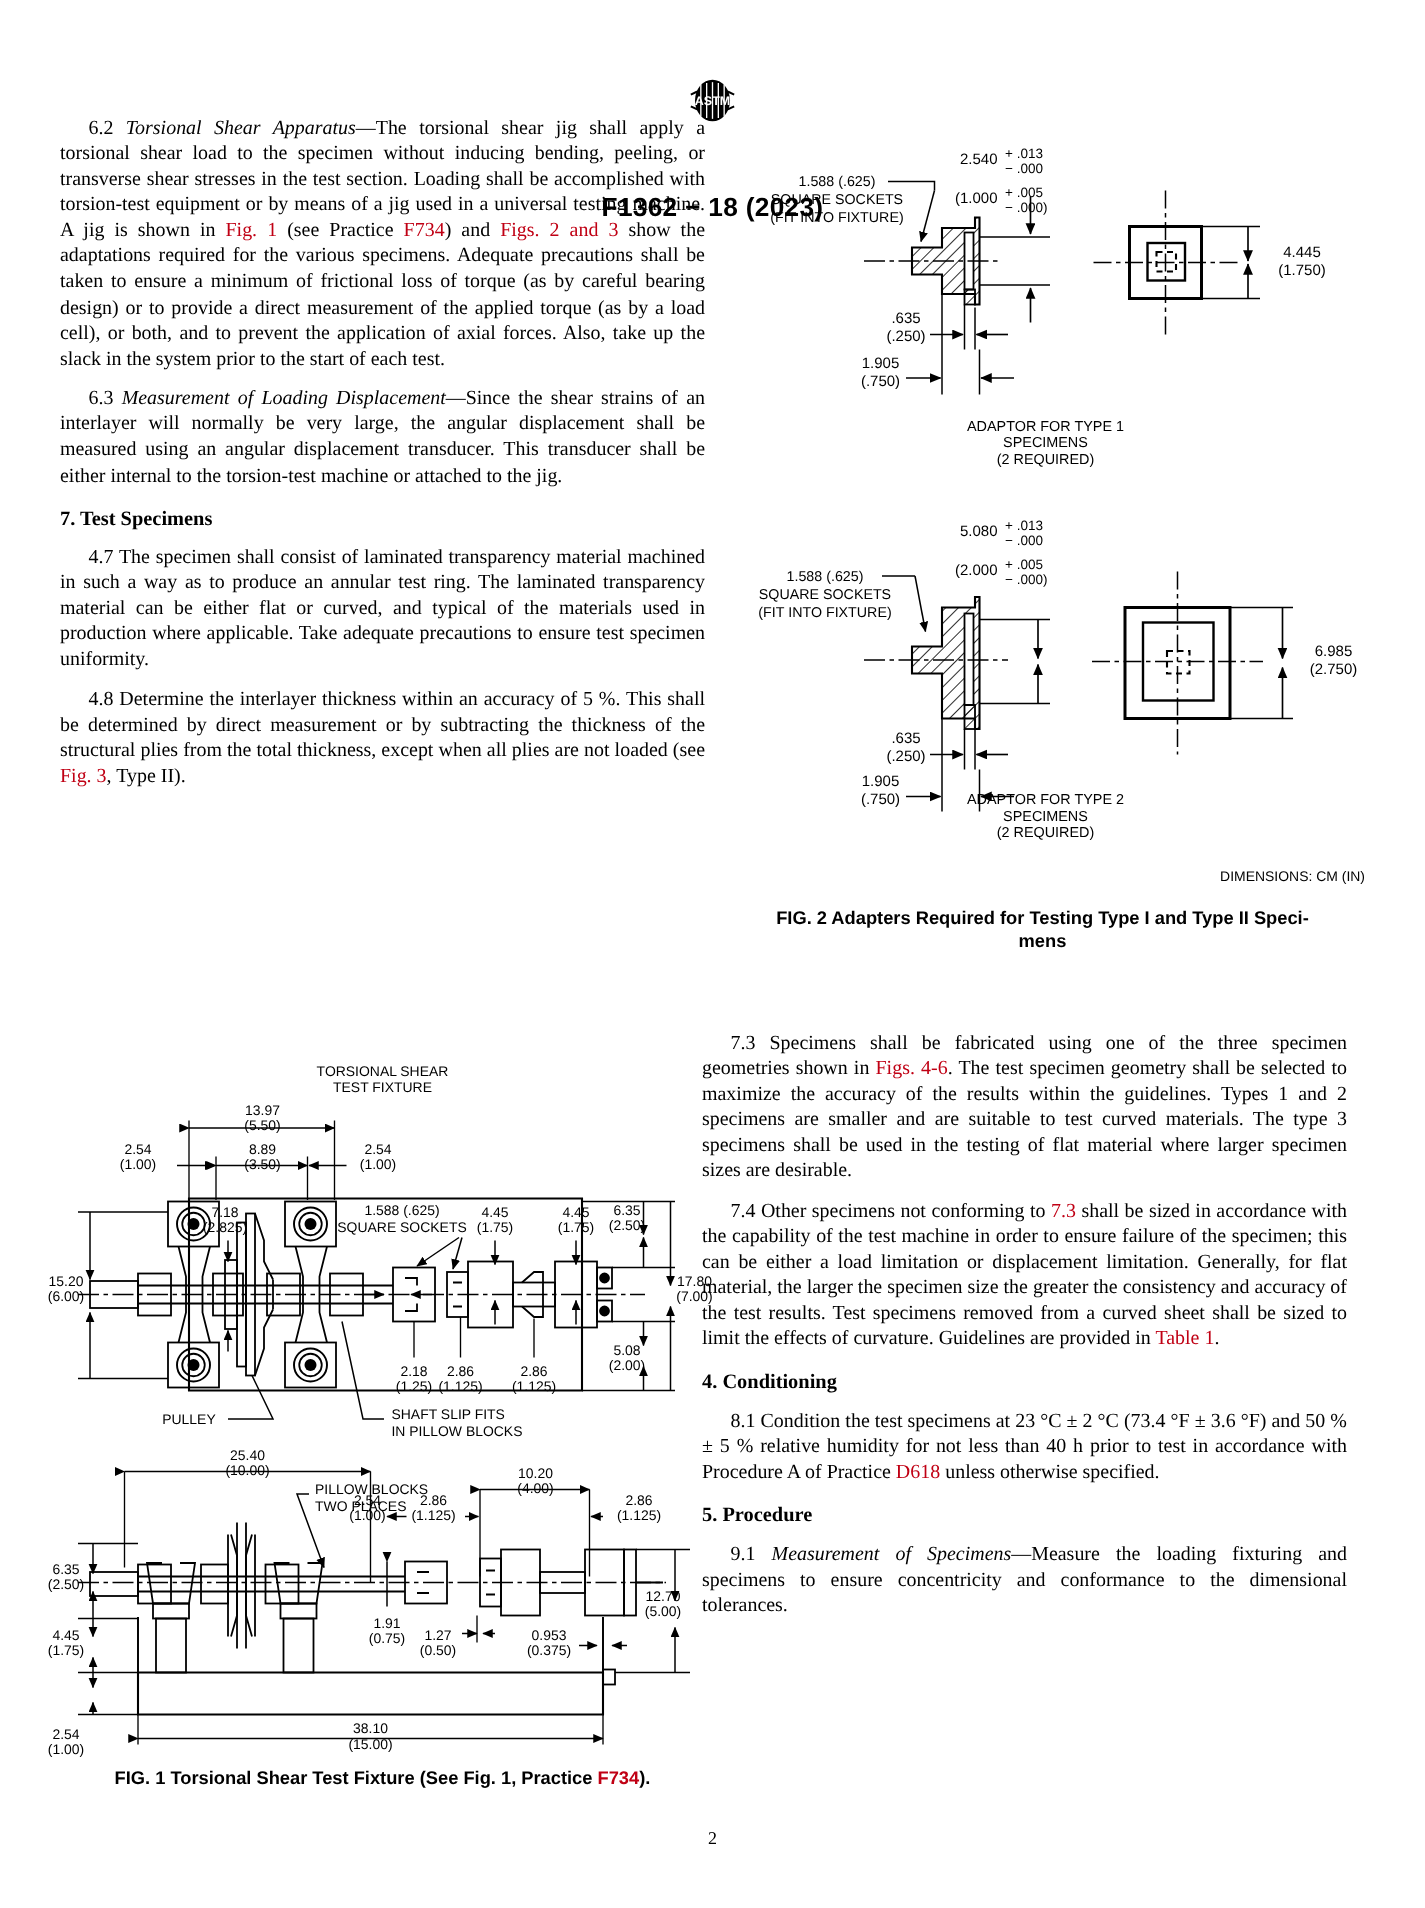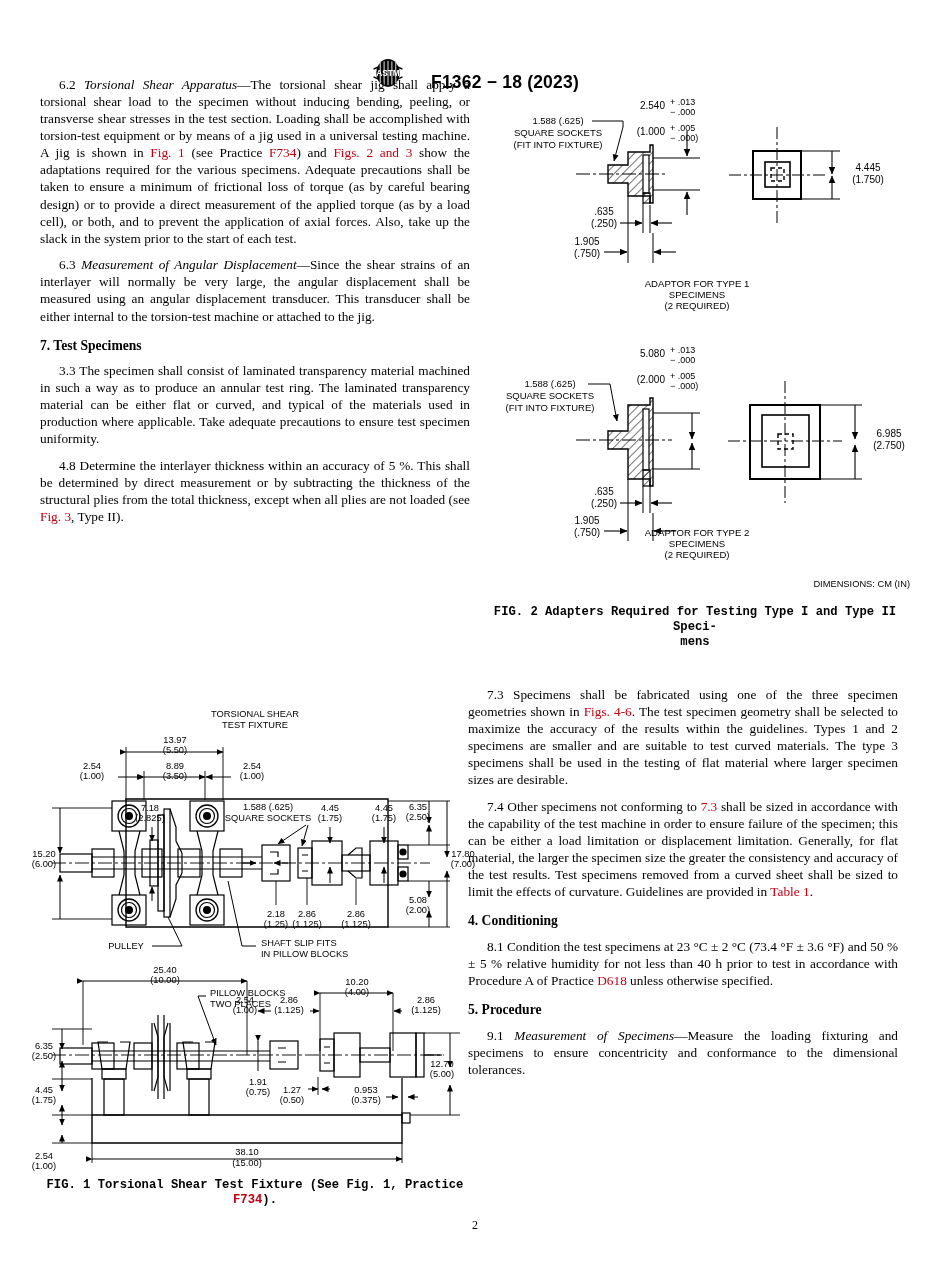--- a/index.html
+++ b/index.html
@@ -1,36 +1,36 @@
 <!DOCTYPE html>
 <html><head>
 <meta charset="utf-8">
 <style>
   html,body{margin:0;padding:0;background:#fff;}
   body{width:950px;height:1272px;position:relative;font-family:"Liberation Serif",serif;color:#000;}
   .page{position:relative;width:950px;height:1272px;overflow:hidden;}
 
   
-  .header{position:absolute;top:52px;left:0;width:950px;display:flex;align-items:center;justify-content:center;gap:26px;}
+  .header{position:absolute;top:52px;left:0;width:950px;display:flex;align-items:center;justify-content:center;gap:26px;flex-direction:column;}
   .astm-logo{width:34px;height:30px;flex:0 0 auto;}
   .header-title{font-family:"Liberation Sans",sans-serif;font-weight:bold;font-size:17.5px;letter-spacing:.2px;margin-top:20px;}
 
   
   .col{position:absolute;width:430px;text-align:justify;font-size:13.3px;line-height:1.285;}
   .col-left{left:40px;top:76px;}
   .col-right-lower{left:468px;top:686px;width:430px;}
 
   p.body{margin:0 0 9.5px 0;text-indent:19px;text-align:justify;}
   p.body:last-child{margin-bottom:0;}
   h3.sec{font-family:"Liberation Serif",serif;font-weight:bold;font-size:13.6px;margin:12px 0 8px 0;text-indent:0;}
   .it{font-style:italic;}
   .lnk{color:#c00014;}
 
   
-  .figcap{font-family:Liberation Mono, monospace;font-weight:bold;font-size:12.2px;text-align:center;line-height:1.22;}
+  .figcap{font-family:Liberation Sans, sans-serif;font-weight:bold;font-size:12.2px;text-align:center;line-height:1.22;}
   .figcap .lnk{color:#c00014;}
 
   
   .fig2{position:absolute;left:480px;top:95px;width:440px;}
   .fig2 svg{display:block;}
   .fig2-cap{position:absolute;left:480px;top:605px;width:430px;}
 
   
   .fig1{position:absolute;left:30px;top:705px;width:450px;}
   .fig1 svg{display:block;}
@@ -59,25 +59,25 @@
       </g>
       <text x="30" y="33" fill="#fff" font-size="15" font-weight="bold" text-anchor="middle" font-family="Liberation Sans, sans-serif">ASTM</text>
     </svg>
     <div class="header-title">F1362 − 18 (2023)</div>
   </div>
 
   <div class="col col-left">
 
     <p class="body"><span>6.2</span>&nbsp;<span class="it">Torsional Shear Apparatus</span><span>—The torsional shear jig shall apply a torsional shear load to the specimen without inducing bending, peeling, or transverse shear stresses in the test section. Loading shall be accomplished with torsion-test equipment or by means of a jig used in a universal testing machine. A jig is shown in </span><span class="lnk">Fig. 1</span><span> (see Practice </span><span class="lnk">F734</span><span>) and </span><span class="lnk">Figs. 2 and 3</span><span> show the adaptations required for the various specimens. Adequate precautions shall be taken to ensure a minimum of frictional loss of torque (as by careful bearing design) or to provide a direct measurement of the applied torque (as by a load cell), or both, and to prevent the application of axial forces. Also, take up the slack in the system prior to the start of each test.</span></p>
 
-    <p class="body"><span>6.3</span>&nbsp;<span class="it">Measurement of Angular Displacement</span><span>—Since the shear strains of an interlayer will normally be very large, the angular displacement shall be measured using an angular displacement transducer. This transducer shall be either internal to the torsion-test machine or attached to the jig.</span></p>
+    <p class="body"><span>6.3</span>&nbsp;<span class="it">Measurement of Loading Displacement</span><span>—Since the shear strains of an interlayer will normally be very large, the angular displacement shall be measured using an angular displacement transducer. This transducer shall be either internal to the torsion-test machine or attached to the jig.</span></p>
 
     <h3 class="sec">7.  Test Specimens</h3>
 
-    <p class="body"><span>3.3</span><span> The specimen shall consist of laminated transparency material machined in such a way as to produce an annular test ring. The laminated transparency material can be either flat or curved, and typical of the materials used in production where applicable. Take adequate precautions to ensure test specimen uniformity.</span></p>
+    <p class="body"><span>4.7</span><span> The specimen shall consist of laminated transparency material machined in such a way as to produce an annular test ring. The laminated transparency material can be either flat or curved, and typical of the materials used in production where applicable. Take adequate precautions to ensure test specimen uniformity.</span></p>
 
     <p class="body"><span>4.8</span><span> Determine the interlayer thickness within an accuracy of 5 %. This shall be determined by direct measurement or by subtracting the thickness of the structural plies from the total thickness, except when all plies are not loaded (see </span><span class="lnk">Fig. 3</span><span>, Type II).</span></p>
 
   </div>
 
   <div class="col col-right-lower">
 
     <p class="body"><span>7.3</span><span> Specimens shall be fabricated using one of the three specimen geometries shown in </span><span class="lnk">Figs. 4-6</span><span>. The test specimen geometry shall be selected to maximize the accuracy of the results within the guidelines. Types 1 and 2 specimens are smaller and are suitable to test curved materials. The type 3 specimens shall be used in the testing of flat material where larger specimen sizes are desirable.</span></p>
 
     <p class="body"><span>7.4</span><span> Other specimens not conforming to </span><span class="lnk">7.3</span><span> shall be sized in accordance with the capability of the test machine in order to ensure failure of the specimen; this can be either a load limitation or displacement limitation. Generally, for flat material, the larger the specimen size the greater the consistency and accuracy of the test results. Test specimens removed from a curved sheet shall be sized to limit the effects of curvature. Guidelines are provided in </span><span class="lnk">Table 1</span><span>.</span></p>

